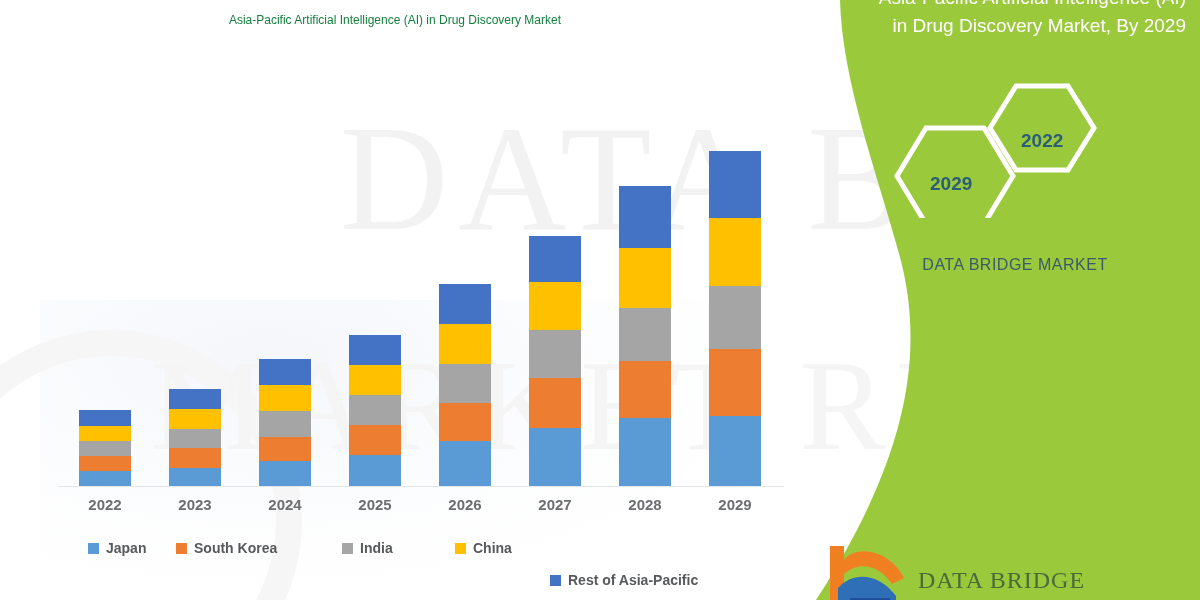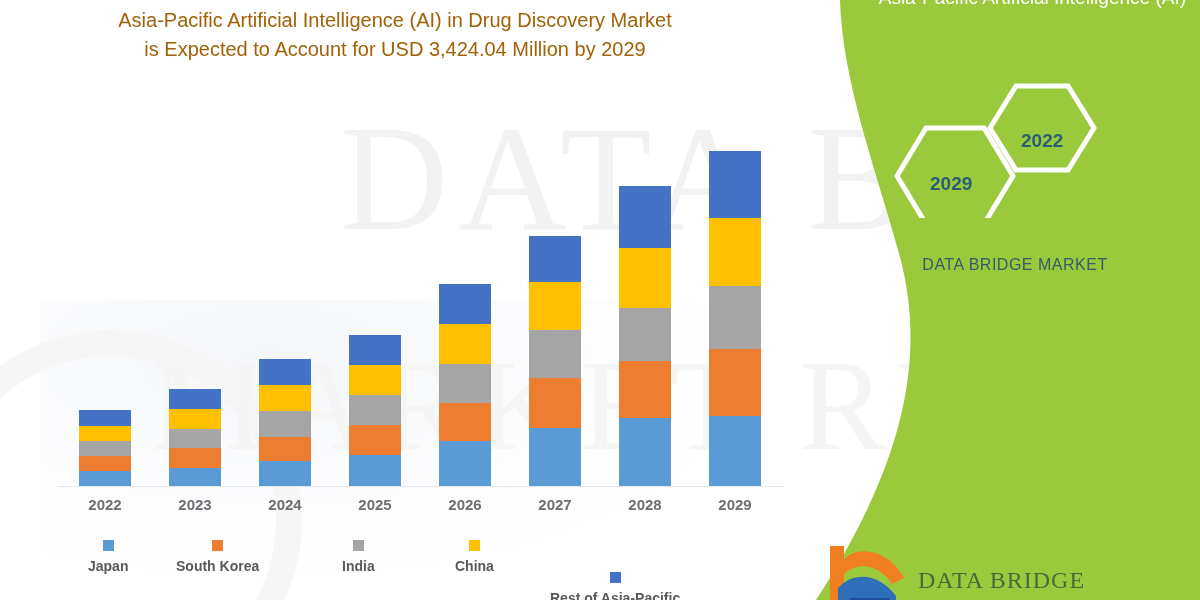--- a/index.html
+++ b/index.html
@@ -31,22 +31,22 @@
     position:absolute;left:40px;top:300px;width:760px;height:300px;
     background:radial-gradient(ellipse at 30% 20%, rgba(244,246,250,.95) 0%, rgba(250,251,253,.5) 45%, rgba(255,255,255,0) 70%);
   }
 
   
   #chart-panel{position:absolute;left:0;top:0;width:860px;height:600px;}
 
   #chart-title{
     position:absolute;top:6px;left:0;width:790px;
     text-align:center;
-    font-size:20px;line-height:29px;
-    color:#a16207;
+    font-size:12px;line-height:29px;
+    color:#15803d;
     font-family:"Liberation Sans", sans-serif;
     font-weight:400;
   }
   #chart-title .t-line{display:block;}
 
   #plot-area{
     position:absolute;left:60px;top:120px;width:720px;height:366px;
   }
   .bar-col{
     position:absolute;bottom:0;width:52px;
@@ -67,21 +67,21 @@
     font-size:15px;font-weight:bold;color:#6d6e71;
     font-family:"Liberation Sans", sans-serif;
   }
 
   #legend{
     position:absolute;left:60px;top:540px;width:720px;height:24px;
   }
   .legend-item{
     position:absolute;display:flex;align-items:center;gap:7px;
     font-size:14px;font-weight:bold;color:#58595b;
-    font-family:"Liberation Sans", sans-serif;white-space:nowrap;flex-direction:column;
+    font-family:"Liberation Sans", sans-serif;white-space:nowrap;
   }
   .legend-swatch{width:11px;height:11px;display:inline-block;flex:none;}
 
   
   #green-panel{
     position:absolute;right:0;top:0;width:420px;height:600px;
     overflow:hidden;
   }
   #green-shape{position:absolute;inset:0;}
   #green-content{position:absolute;inset:0;}
@@ -128,21 +128,20 @@
   <div id="wm-swoosh"></div>
   <div id="wm-ring"></div>
   <div class="wm-text" id="wm-top">DATA BRIDGE</div>
   <div class="wm-text" id="wm-bottom">MARKET RESEARCH</div>
 </div>
 
 <div id="chart-panel">
 
   <div id="chart-title">
     <span class="t-line">Asia-Pacific Artificial Intelligence (AI) in Drug Discovery Market</span>
-    <span class="t-line">is Expected to Account for USD 3,424.04 Million by 2029</span>
   </div>
 
   <div id="plot-area">
       <div class="bar-col" style="left: 19px;">
         <div class="seg" title="Rest of Asia-Pacific 2022" style="height: 16px; background: rgb(68, 114, 196);"></div>
         <div class="seg" title="China 2022" style="height: 15px; background: rgb(255, 192, 0);"></div>
         <div class="seg" title="India 2022" style="height: 15px; background: rgb(165, 165, 165);"></div>
         <div class="seg" title="South Korea 2022" style="height: 15px; background: rgb(237, 125, 49);"></div>
         <div class="seg" title="Japan 2022" style="height: 15px; background: rgb(91, 155, 213);"></div>
       </div>
@@ -235,20 +234,21 @@
 <div id="green-panel">
 
   <svg id="green-shape" viewBox="0 0 420 600" preserveAspectRatio="none">
     <path id="green-path" d="M 60,0 L 420,0 L 420,600 L 36,600 C 120,470 150,360 118,250 C 96,170 62,80 60,0 Z" fill="#9BC93C"></path>
   </svg>
 
   <div id="green-content">
 
     <div id="panel-title">
       <span class="p-line">Asia-Pacific Artificial Intelligence (AI)</span>
+      <span class="p-line">in Drug Discovery Market, By 2029</span>
     </div>
 
     <div id="hex-group">
       <svg width="230" height="140" viewBox="0 0 230 140">
         <polygon points="126,8 178,8 204,50 178,92 126,92 100,50" fill="none" stroke="#ffffff" stroke-width="5"></polygon>
         <polygon points="36,50 94,50 123,98 94,146 36,146 7,98" fill="none" stroke="#ffffff" stroke-width="5"></polygon>
       </svg>
       <span class="hex-label" id="hex-2022-label" style="color: rgb(43, 95, 120);">2022</span>
       <span class="hex-label" id="hex-2029-label" style="color: rgb(43, 95, 120);">2029</span>
     </div>

